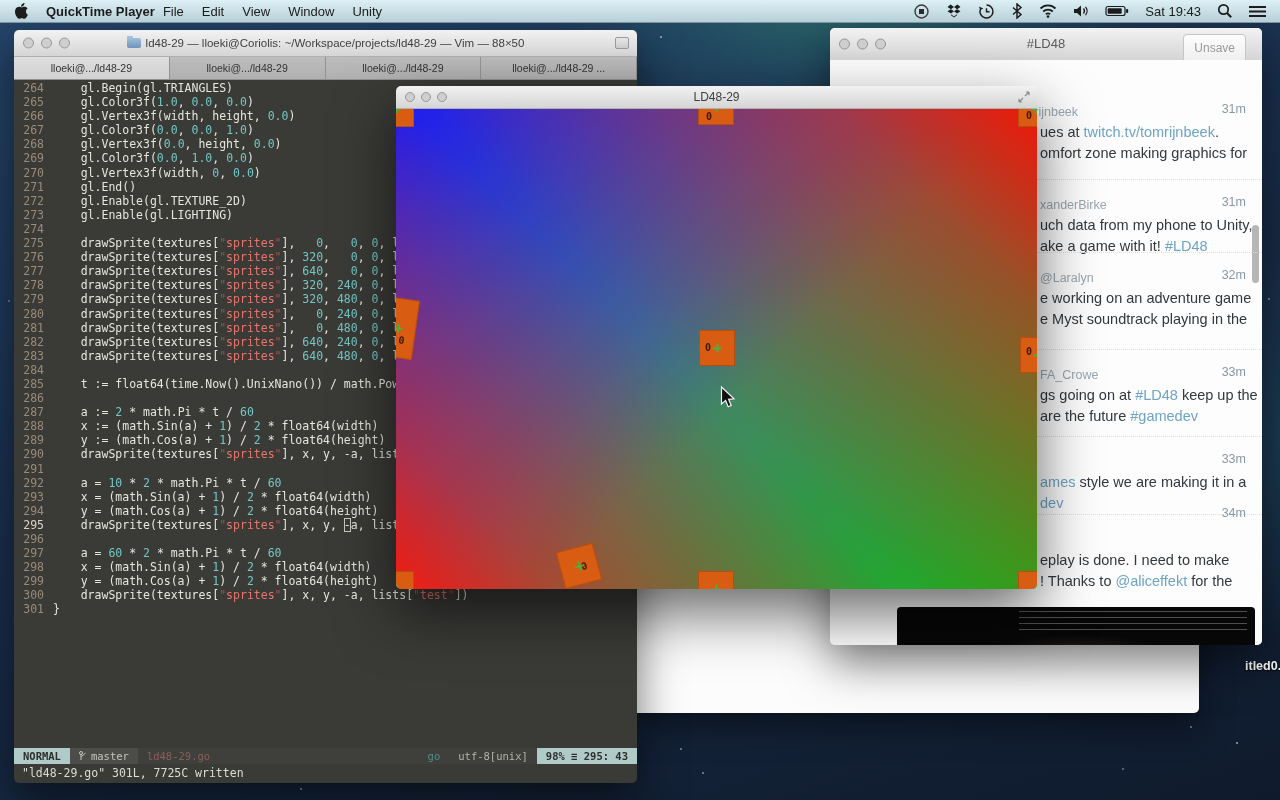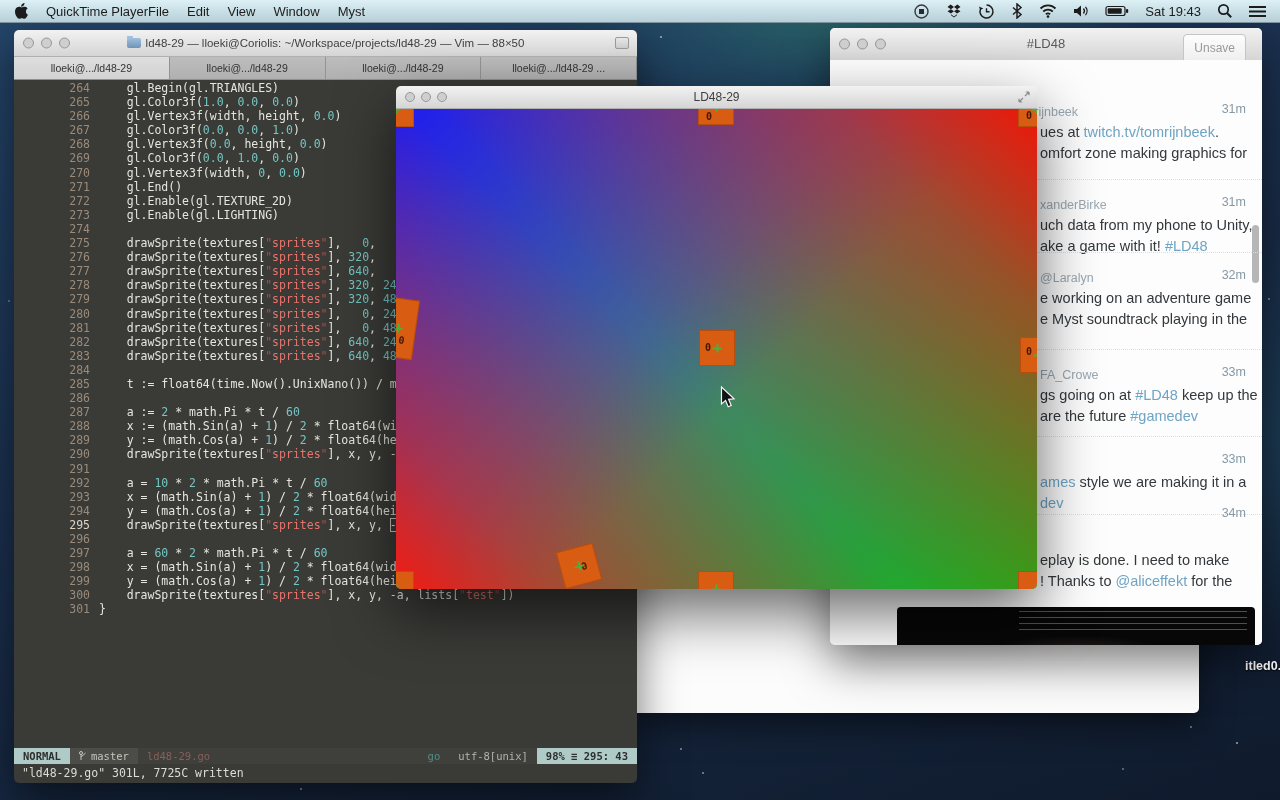--- a/index.html
+++ b/index.html
@@ -14,21 +14,21 @@
     box-shadow: 38px 520px rgba(255,255,255,.7), 90px 642px rgba(255,255,255,.5), 52px 758px rgba(255,255,255,.8),
       148px 706px rgba(255,255,255,.4), 300px 788px rgba(255,255,255,.6), 702px 772px rgba(255,255,255,.5),
       660px 36px rgba(255,255,255,.6), 812px 18px rgba(255,255,255,.5), 1242px 86px rgba(255,255,255,.7),
       1268px 298px rgba(255,255,255,.5), 1236px 742px rgba(255,255,255,.6), 1122px 768px rgba(255,255,255,.4),
       1190px 726px rgba(255,255,255,.5), 8px 300px rgba(255,255,255,.4), 680px 748px rgba(255,255,255,.5);}
   
   #menubar{position:absolute;left:0;top:0;width:1280px;height:22px;z-index:50;
     background:linear-gradient(#dcf0f5,#b8cfd8);border-bottom:1px solid #7d93a0;
     display:flex;align-items:center;font-size:13px;color:#1c1c1c;}
   #menubar .apple{margin:0 18px 0 14px;display:flex;align-items:center;}
-  #menubar .appname{font-weight:normal;margin-right:0;}
+  #menubar .appname{font-weight:bold;margin-right:8px;}
   #menubar .mitem{margin-right:18px;}
   #mb-right{margin-left:auto;display:flex;align-items:center;}
   #mb-right .sicon{margin:0 8px;display:flex;align-items:center;}
   #mb-right .clock{margin:0 8px;font-size:13px;}
   
   .titlebar{position:relative;background:linear-gradient(#f2f2f2,#d5d5d5);
     border-bottom:1px solid #b0b0b0;border-radius:5px 5px 0 0;}
   .lights{position:absolute;left:9px;top:50%;transform:translateY(-50%);display:flex;}
   .light{width:11px;height:11px;border-radius:50%;border:1px solid #979797;background:#cfcfcf;margin-right:7px;box-sizing:border-box;}
   .wtitle{text-align:center;color:#3f3f3f;}
@@ -43,21 +43,21 @@
   .tb-mini{position:absolute;right:8px;top:7px;width:12px;height:10px;border:1px solid #9a9a9a;border-radius:2px;
     background:linear-gradient(#e9e9e9,#cccccc);}
   #tabbar{display:flex;height:22px;background:#c4b5fd;border-bottom:1px solid #8f8f8f;}
   .tab{flex:1;font-size:10.5px;color:#333;text-align:center;line-height:22px;
     background:linear-gradient(#bdbdbd,#b0b0b0);border-right:1px solid #939393;
     overflow:hidden;white-space:nowrap;}
   .tab.active{background:linear-gradient(#dedede,#d2d2d2);}
   #vim{position:absolute;left:0;top:48px;width:623px;height:670px;overflow:hidden;
     font-family:"DejaVu Sans Mono",monospace;font-size:11.5px;line-height:14.1px;
     padding:3px 0 0 8px;box-sizing:border-box;color:#e6e6df;}
-  .vimline{white-space:pre;height:14.1px;margin-left:46px;}
+  .vimline{white-space:pre;height:14.1px;}
   .lnum{display:inline-block;width:22px;text-align:right;margin-right:9px;color:#9a8b7a;}
   .lnum.cur{color:#ddd4c6;}
   .vs{color:#e8756d;}  .vq{color:#a85049;}  .vn{color:#73c7c4;}
   .vcur{box-shadow:inset 0 0 0 1px #c9c9c2;}
   #vstatus{position:absolute;left:0;top:718px;width:623px;height:16px;display:flex;
     font-family:"DejaVu Sans Mono",monospace;font-size:10.5px;line-height:16px;background:#333330;}
   .seg{padding:0 9px;white-space:nowrap;}
   .seg.mode{background:#aecbc8;color:#2e2e2c;font-weight:bold;}
   .seg.branch{background:#4c4c49;color:#c6c6bd;}
   .seg.file{background:#3f3f3c;color:#8a5f5a;flex:1;}
@@ -296,21 +296,21 @@
       </div>
   </div>
 
   <div id="menubar">
     <span class="apple">
       <svg width="14" height="16" viewBox="0 0 14 16">
           <path fill="#1c1c1c" d="M9.6 2.6c.6-.7 1-1.7.9-2.6-.9 0-1.9.6-2.5 1.3-.6.6-1 1.6-.9 2.5 1 .1 1.9-.5 2.5-1.2zM11.9 8.4c0-2 1.6-2.9 1.7-3-0.9-1.4-2.4-1.6-2.9-1.6-1.2-.1-2.4.7-3 .7-.6 0-1.6-.7-2.6-.7C3.7 3.9 2.4 4.6 1.7 5.8c-1.4 2.4-.4 6 1 8 .7 1 1.5 2 2.5 2 1 0 1.4-.6 2.6-.6 1.2 0 1.6.6 2.6.6 1.1 0 1.8-1 2.4-2 .8-1.1 1.1-2.2 1.1-2.3-.1 0-2-.8-2-3.1z"></path>
         </svg>
     </span>
     <span class="appname">QuickTime Player</span>
-    <span id="menu-items"><span class="mitem">File</span><span class="mitem">Edit</span><span class="mitem">View</span><span class="mitem">Window</span><span class="mitem">Myst</span></span>
+    <span id="menu-items"><span class="mitem">File</span><span class="mitem">Edit</span><span class="mitem">View</span><span class="mitem">Window</span><span class="mitem">Unity</span></span>
     <div id="mb-right">
       <span class="sicon">
           <svg width="17" height="17" viewBox="0 0 17 17">
             <circle cx="8.5" cy="8.5" r="6.5" fill="none" stroke="#3a3a3a" stroke-width="1.4"></circle>
             <rect x="6" y="6" width="5" height="5" fill="#2a2a2a"></rect>
           </svg>
         </span>
       <span class="sicon">
           <svg width="16" height="16" viewBox="0 0 16 16" fill="#1c1c1c">
             <path d="M4.6 1.5 8 3.9 4.9 6.2 1.5 4zM11.4 1.5 8 3.9l3.1 2.3L14.5 4zM1.5 8.3l3.4 2.3L8 8.3 4.9 6.2zM14.5 8.3l-3.4 2.3L8 8.3l3.1-2.1zM5 11.3l3 2.2 3-2.2v1L8 14.5l-3-2.2z"></path>

